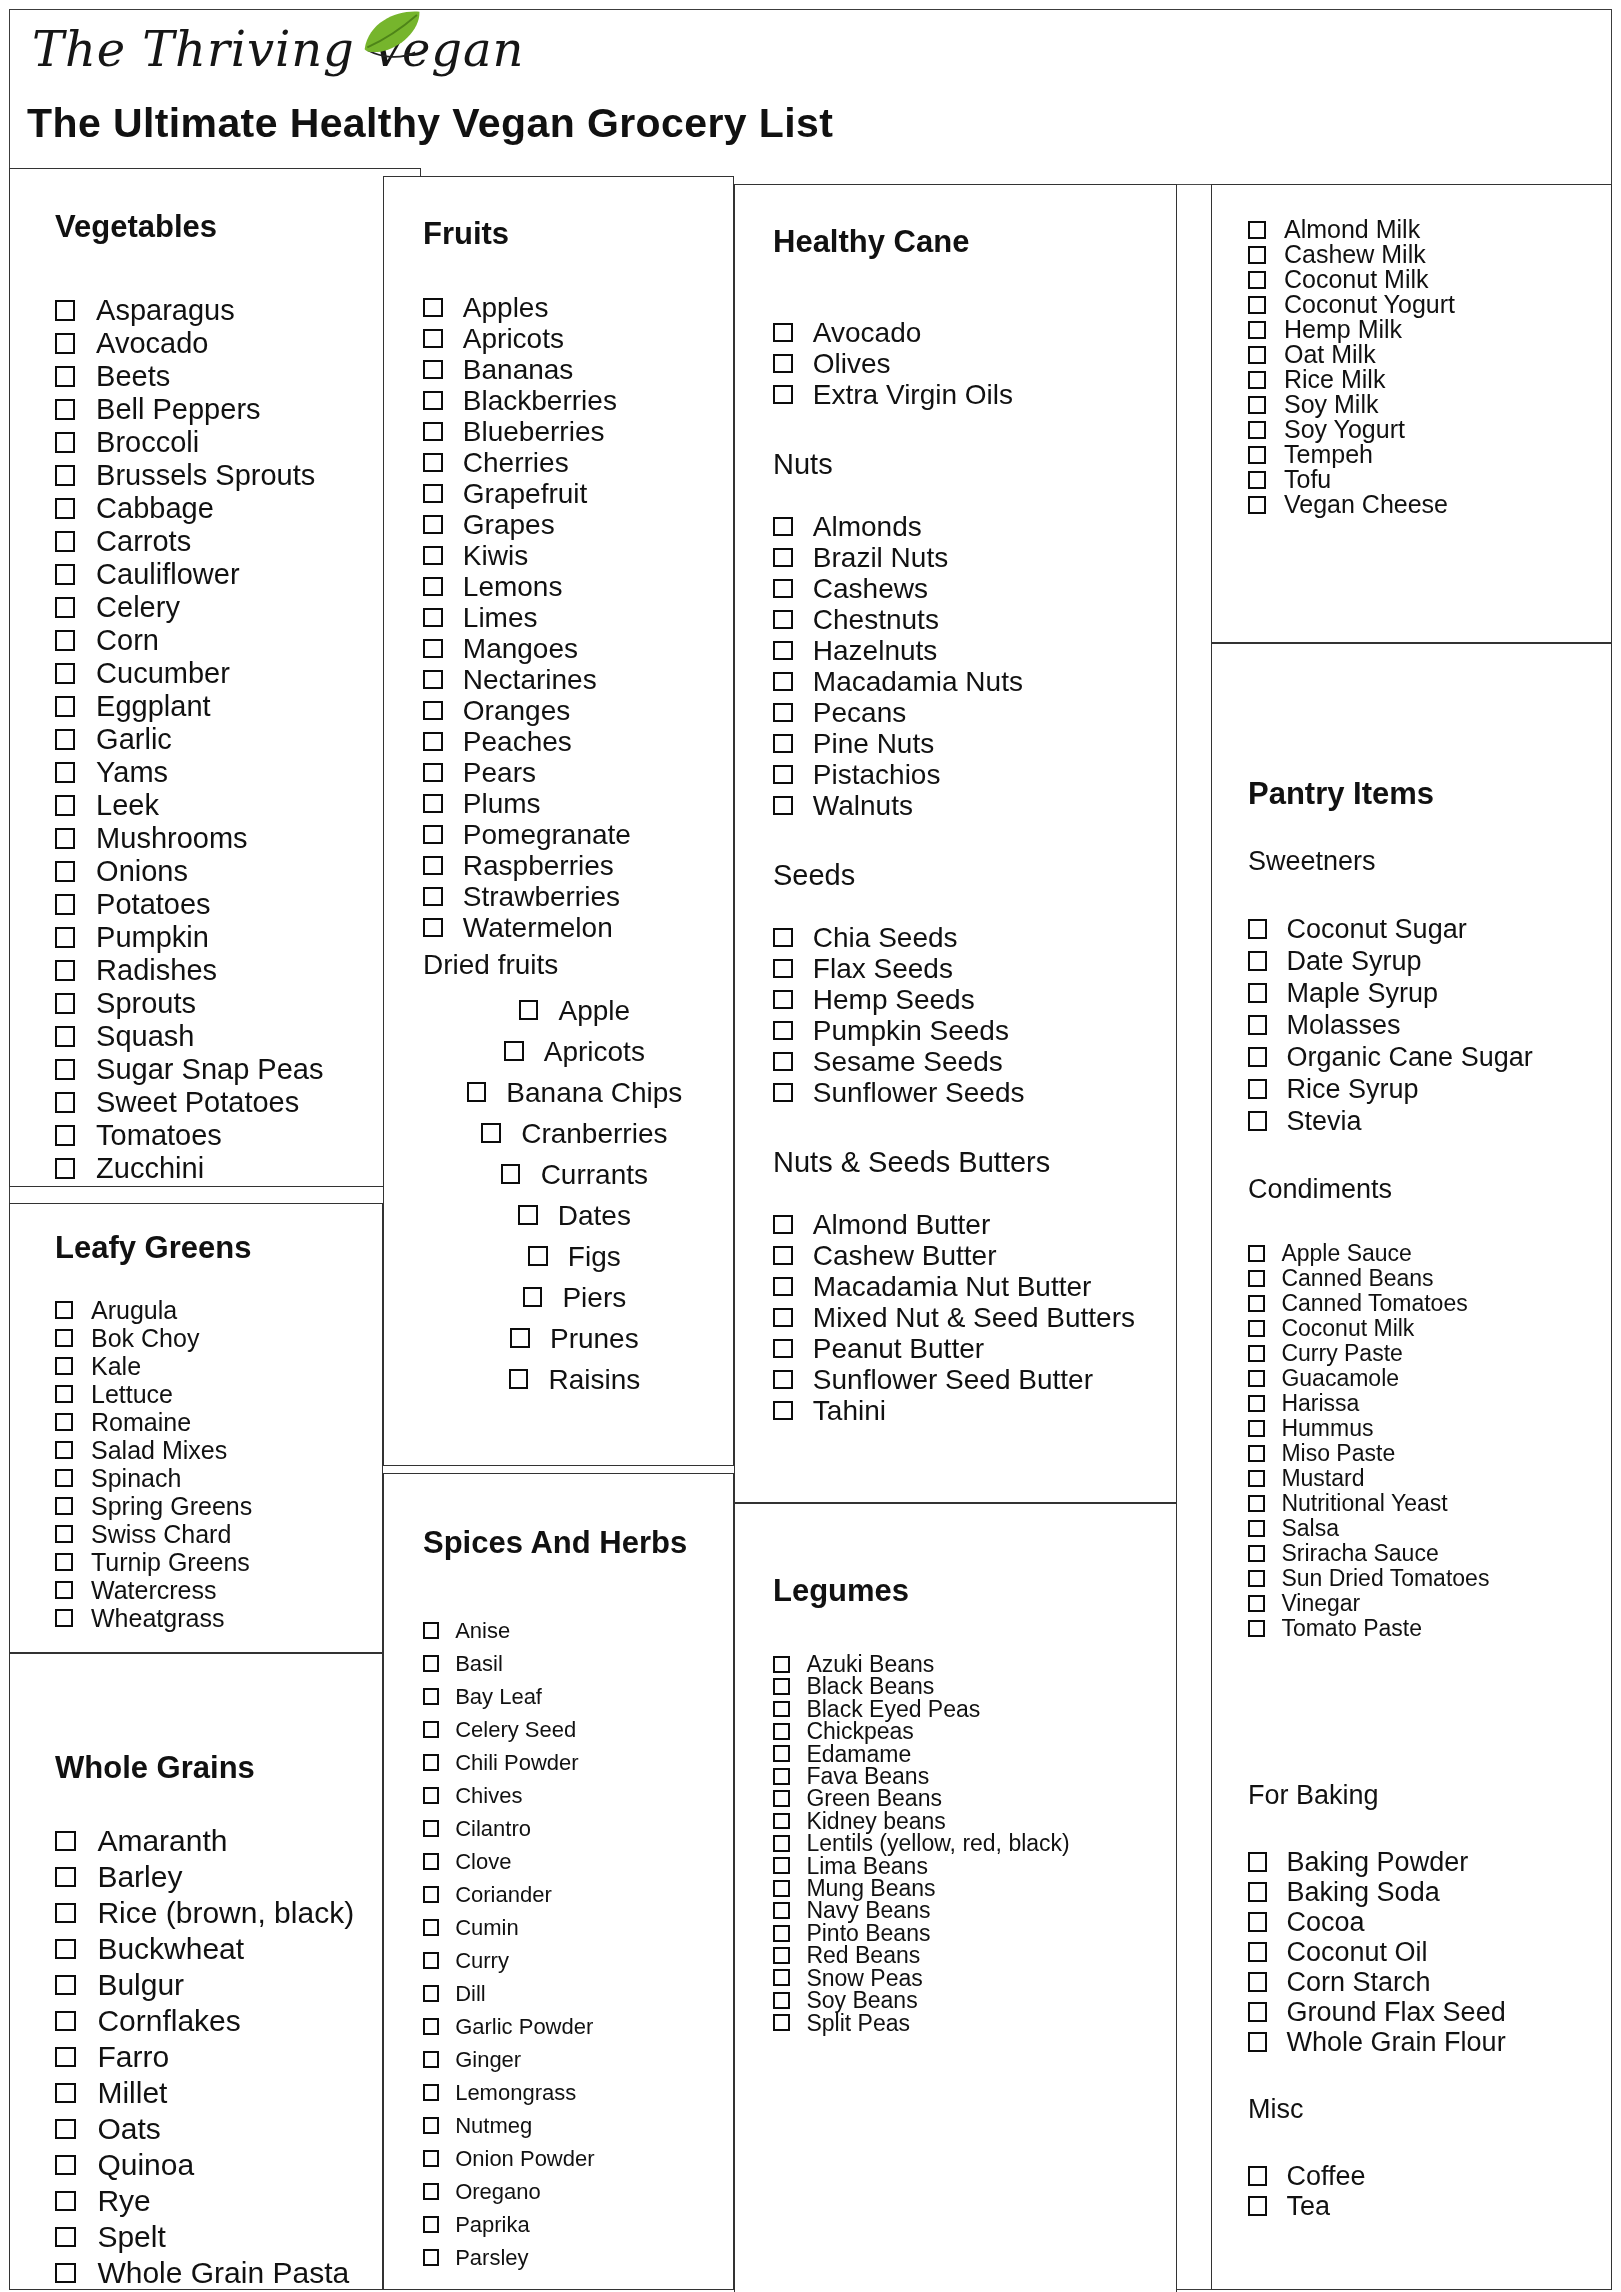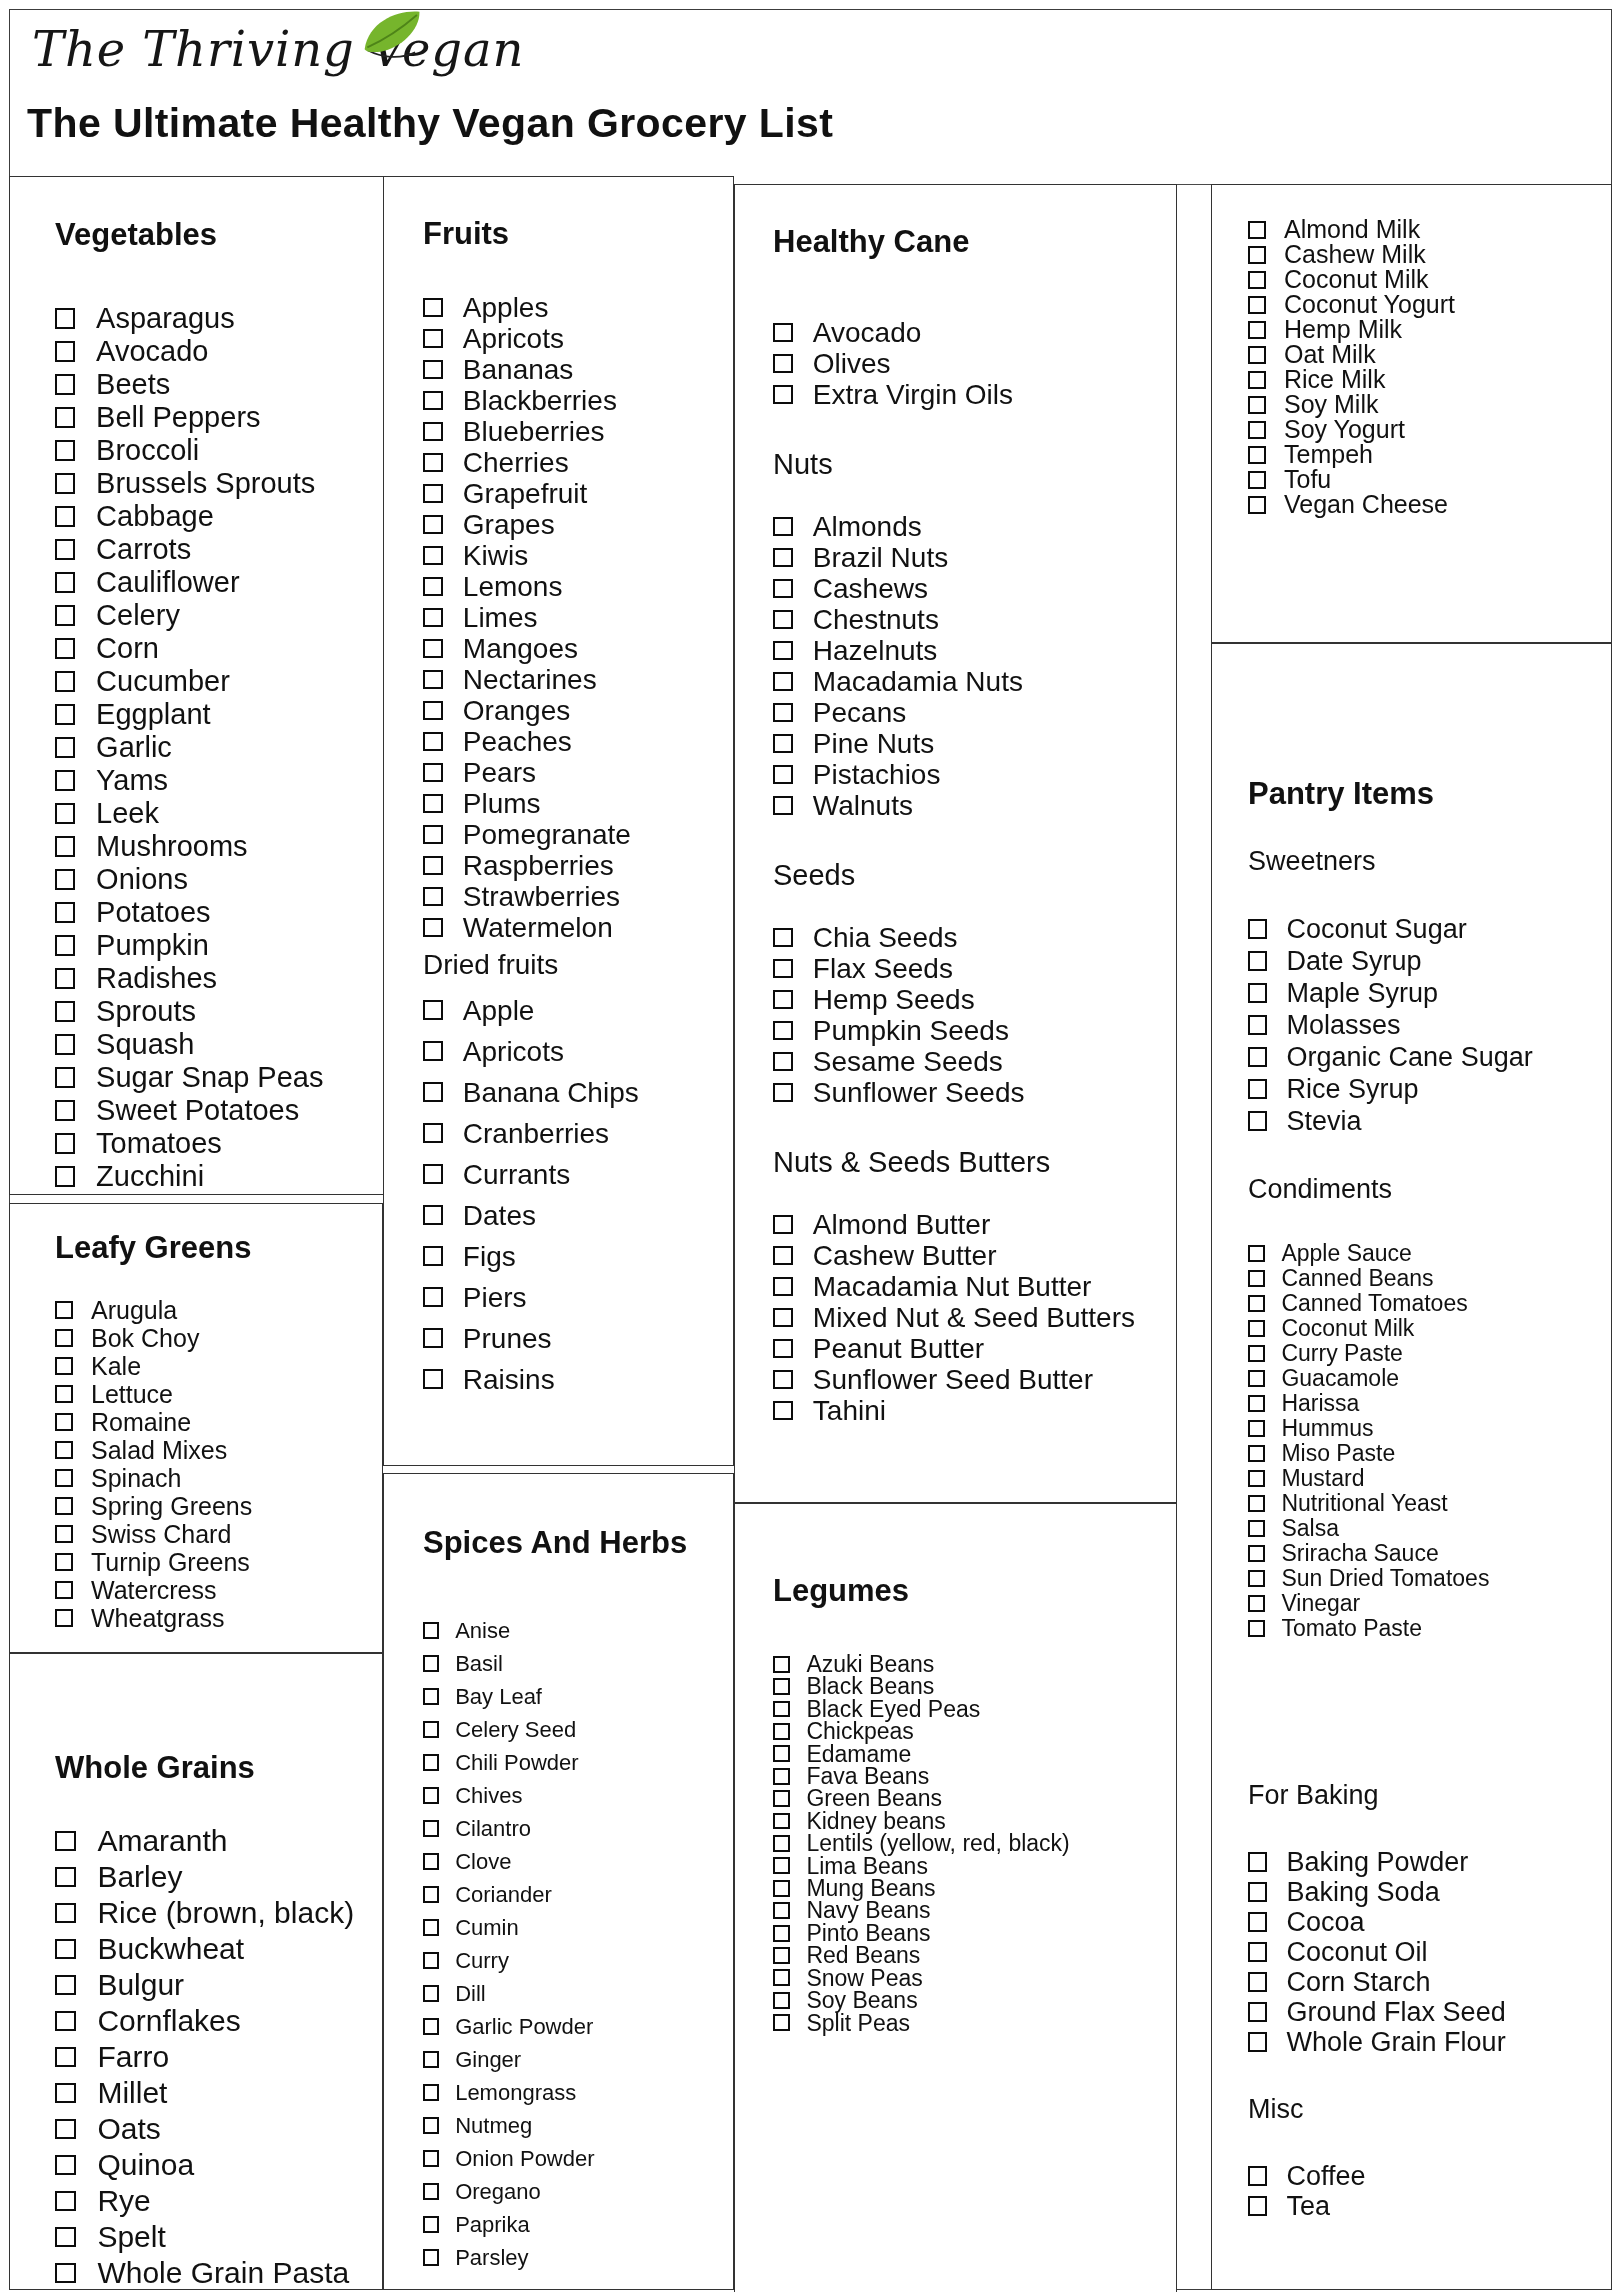--- a/index.html
+++ b/index.html
@@ -37,38 +37,38 @@
   }
   .box h2 { margin:0; font-size:31px; line-height:38px; font-weight:700; }
   .subheader { font-size:28px; line-height:36px; font-weight:400; }
   .item { display:flex; align-items:center; white-space:nowrap; }
   .cb {
     display:inline-block; flex:0 0 auto;
     width:.56em; height:.56em; border:2.7px solid #0c0c0c;
     margin-right:.72em; background:#fff;
   }
   
-  #box-vegetables { left:9px;  top:176px;  width:412px; height:1019px; padding:39px 7.2px 0 45px; }
+  #box-vegetables { left:9px;  top:168px;  width:412px; height:1019px; padding:39px 7.2px 0 45px; }
   #box-vegetables h2 { margin-bottom:48px; }
   #box-vegetables .item { font-size:29px; line-height:33px; }
 
   #box-leafy     { left:9px;  top:1203px; width:374px; height:450px;  padding:25px 7.2px 0 45px; }
   #box-leafy h2 { margin-bottom:29px; }
   #box-leafy .item { font-size:25px; line-height:28px; }
 
   #box-grains    { left:9px;  top:1653px; width:374px; height:637px;  padding:95px 7.2px 0 45px; }
   #box-grains h2 { margin-bottom:36px; }
   #box-grains .item { font-size:30px; line-height:36px; }
 
   
   #box-fruits    { left:383px; top:176px;  width:351px; height:1290px; padding:38px 7.2px 0 39px; }
   #box-fruits h2 { margin-bottom:39px; }
   #box-fruits .item { font-size:28px; line-height:31px; }
   #box-fruits .subheader { margin:3.6px 0 7.2px; }
-  #box-fruits .group-2 .item { line-height:41px; }
+  #box-fruits .group-2 .item { line-height:41px;justify-content:center; }
 
   #box-spices    { left:383px; top:1473px; width:351px; height:817px;  padding:50px 7.2px 0 39px; }
   #box-spices h2 { margin-bottom:52px; }
   #box-spices .item { font-size:22px; line-height:33px; }
 
   
   #box-fats      { left:734px; top:184px;  width:443px; height:1319px; padding:38px 7.2px 0 38px; }
   #box-fats h2 { margin-bottom:56px; }
   #box-fats .item { font-size:28px; line-height:31px; }
   #box-fats .subheader { margin:36px 0 29px; font-size:29px; }

